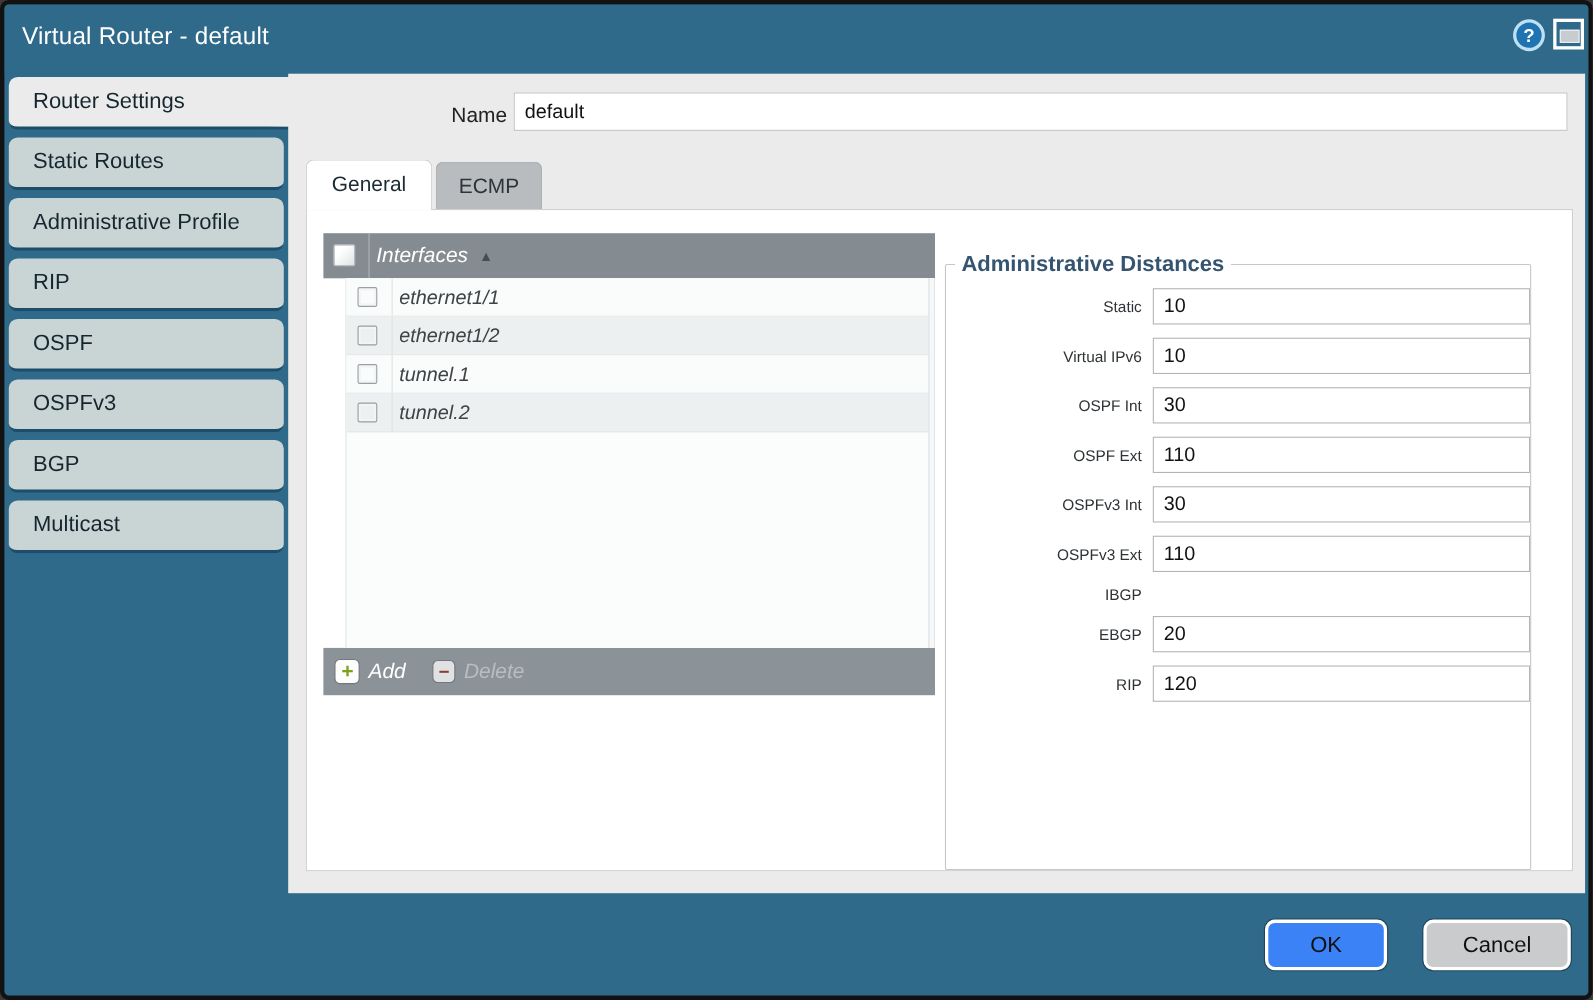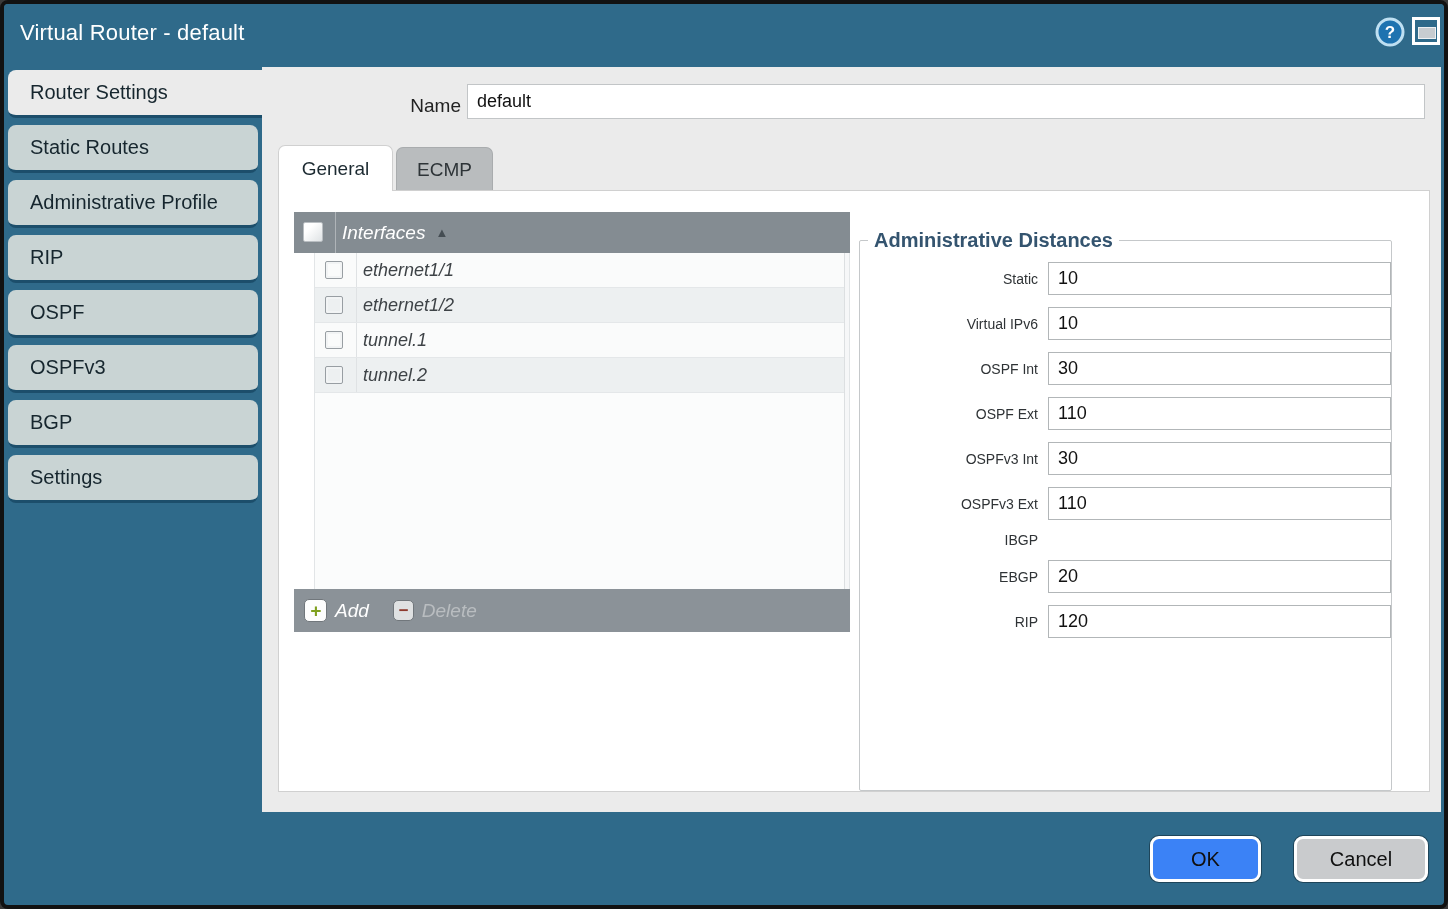--- a/index.html
+++ b/index.html
@@ -117,21 +117,21 @@
   </div>
 
   <nav class="sidebar">
     <div class="side-item active">Router Settings</div>
     <div class="side-item">Static Routes</div>
     <div class="side-item">Administrative Profile</div>
     <div class="side-item">RIP</div>
     <div class="side-item">OSPF</div>
     <div class="side-item">OSPFv3</div>
     <div class="side-item">BGP</div>
-    <div class="side-item">Settings</div>
+    <div class="side-item">Multicast</div>
   </nav>
 
   <div class="content"></div>
 
   <label class="name-label">Name</label>
   <input class="name-input" type="text" readonly="" value="default" style="">
 
   <div class="tab tab-general">General</div>
   <div class="tab tab-ecmp">ECMP</div>
 

